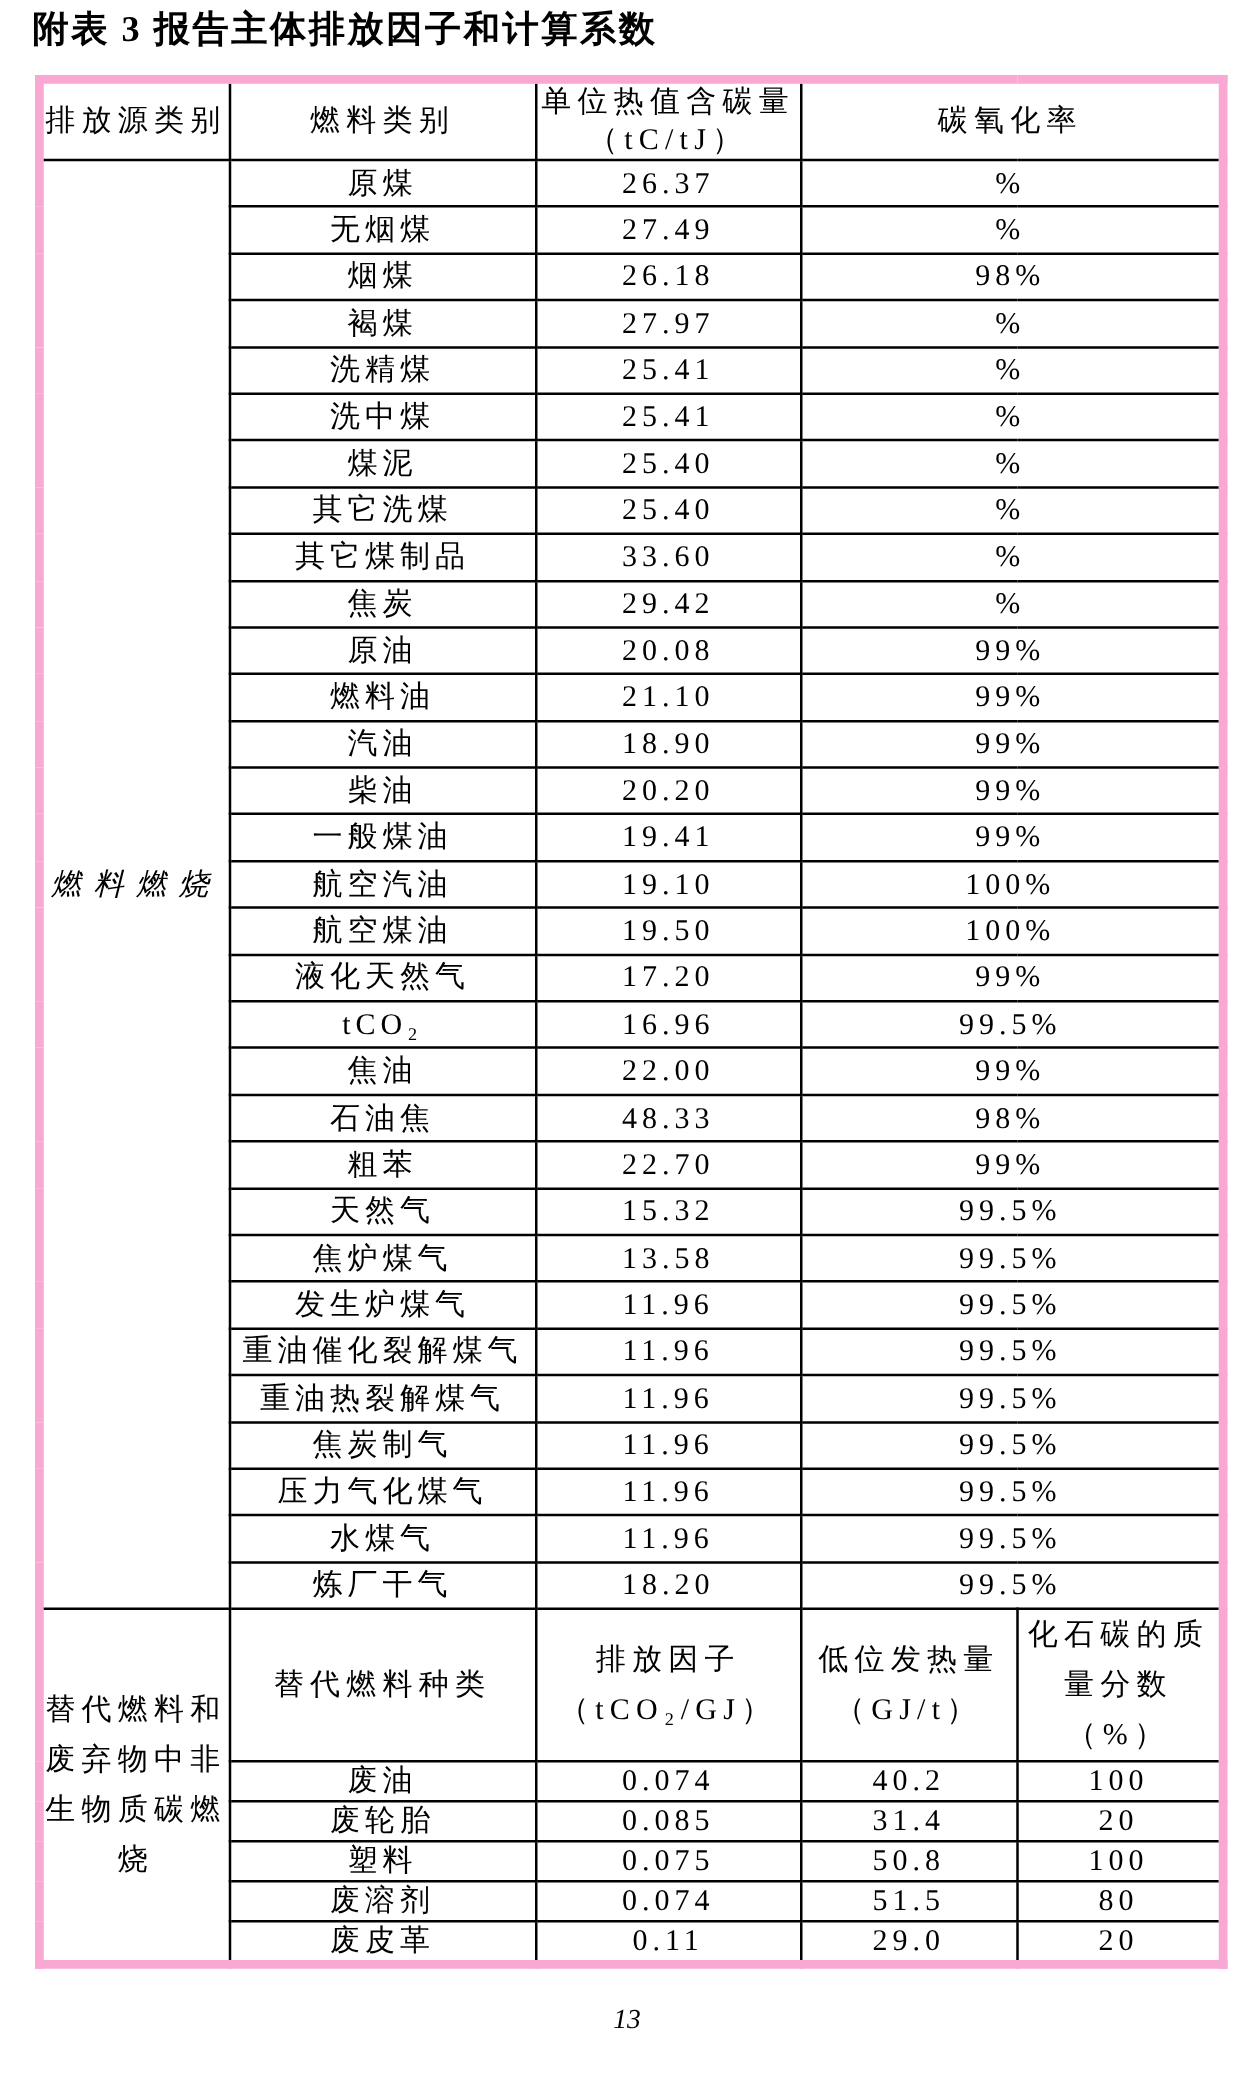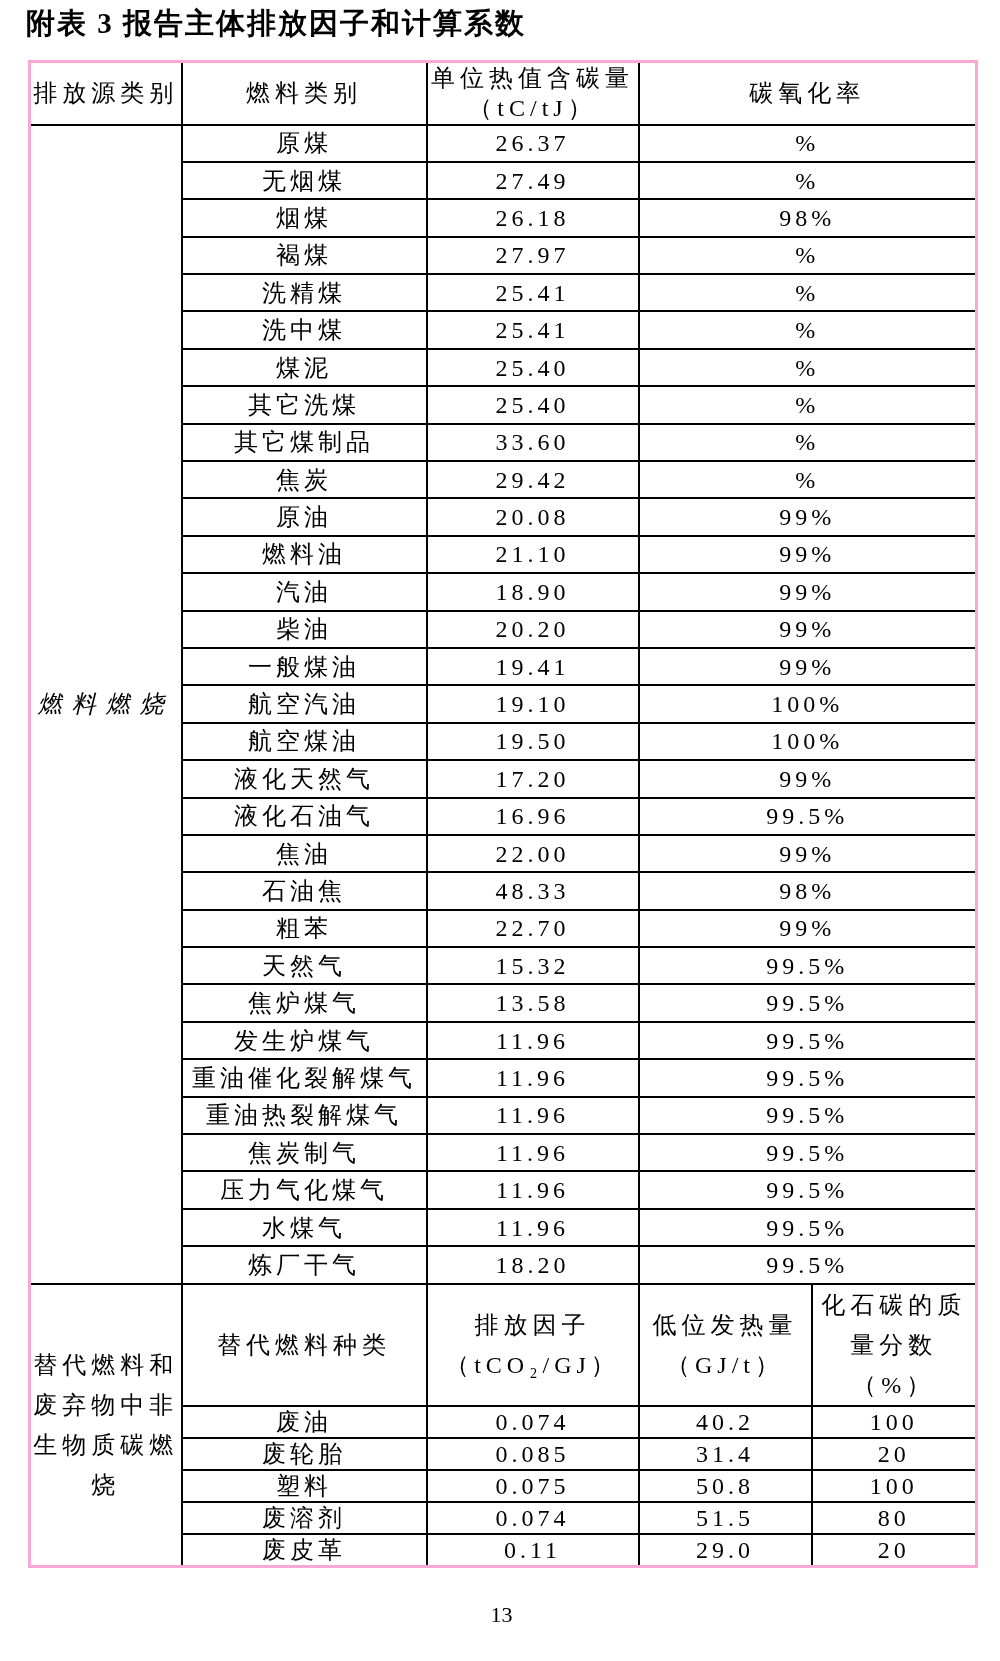--- a/index.html
+++ b/index.html
@@ -8,40 +8,40 @@
     font-family:"Liberation Serif","DejaVu Serif","DejaVu Sans",serif;
     color:#000;
   }
   .doc-title{
     position:absolute;left:26px;top:4px;
     font-size:29px;font-weight:bold;letter-spacing:2px;white-space:nowrap;
   }
   table.main{
     position:absolute;left:28px;top:60px;width:947px;
     border-collapse:collapse;table-layout:fixed;
-    border:3px solid #f9a8d4;
+    border:7px solid #f9a8d4;
   }
   td{
     border:2px solid #000;
     text-align:center;vertical-align:middle;
     font-size:24px;letter-spacing:4px;
     padding:0;white-space:pre-line;line-height:1.25;
     overflow:hidden;
   }
   tr.h1{height:63px;}
   tr.h1 td{letter-spacing:5px;line-height:30px;}
   tr.r{height:37.4px;}
   tr.h2{height:97px;}
   tr.h2 td{letter-spacing:5px;line-height:40px;}
   tr.r2{height:32px;}
   td.cat{letter-spacing:10px;line-height:40px;font-style:italic;}
   td.cat2{letter-spacing:4px;line-height:40px;}
   .page-number{
     position:absolute;left:28px;top:1602px;width:947px;
-    text-align:center;font-size:22px;
+    text-align:center;font-size:22px;font-style:italic;
   }
 </style>
 </head>
 <body>
 
 <div class="doc-title">附表 3 报告主体排放因子和计算系数</div>
 
 <table class="main">
   <colgroup>
     <col style="width:152px">
@@ -146,21 +146,21 @@
         <td>航空煤油</td>
         <td>19.50</td>
         <td colspan="2">100%</td>
       </tr>
       <tr class="r">
         <td>液化天然气</td>
         <td>17.20</td>
         <td colspan="2">99%</td>
       </tr>
       <tr class="r">
-        <td>液化石油气</td>
+        <td>tCO₂</td>
         <td>16.96</td>
         <td colspan="2">99.5%</td>
       </tr>
       <tr class="r">
         <td>焦油</td>
         <td>22.00</td>
         <td colspan="2">99%</td>
       </tr>
       <tr class="r">
         <td>石油焦</td>

